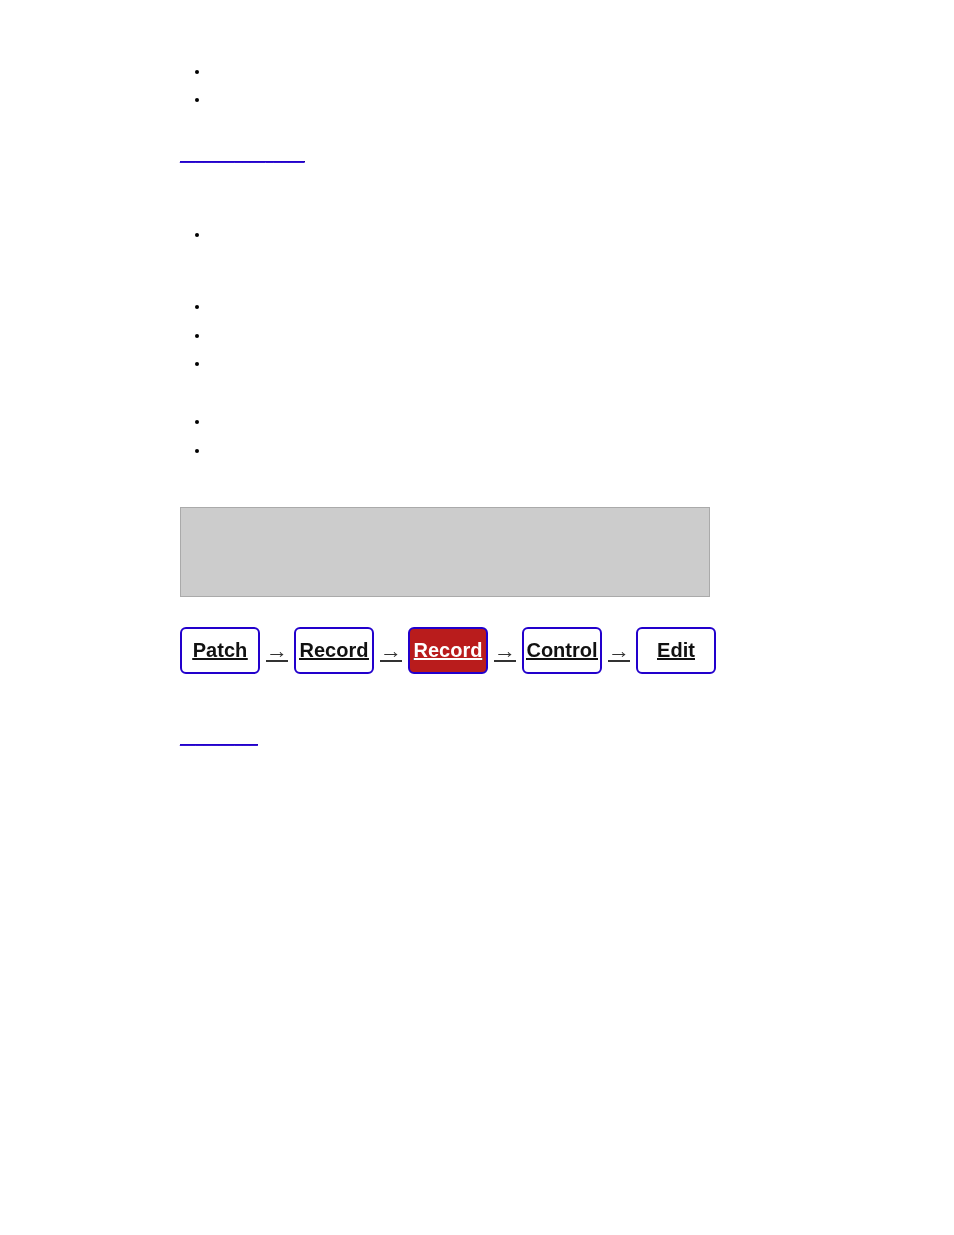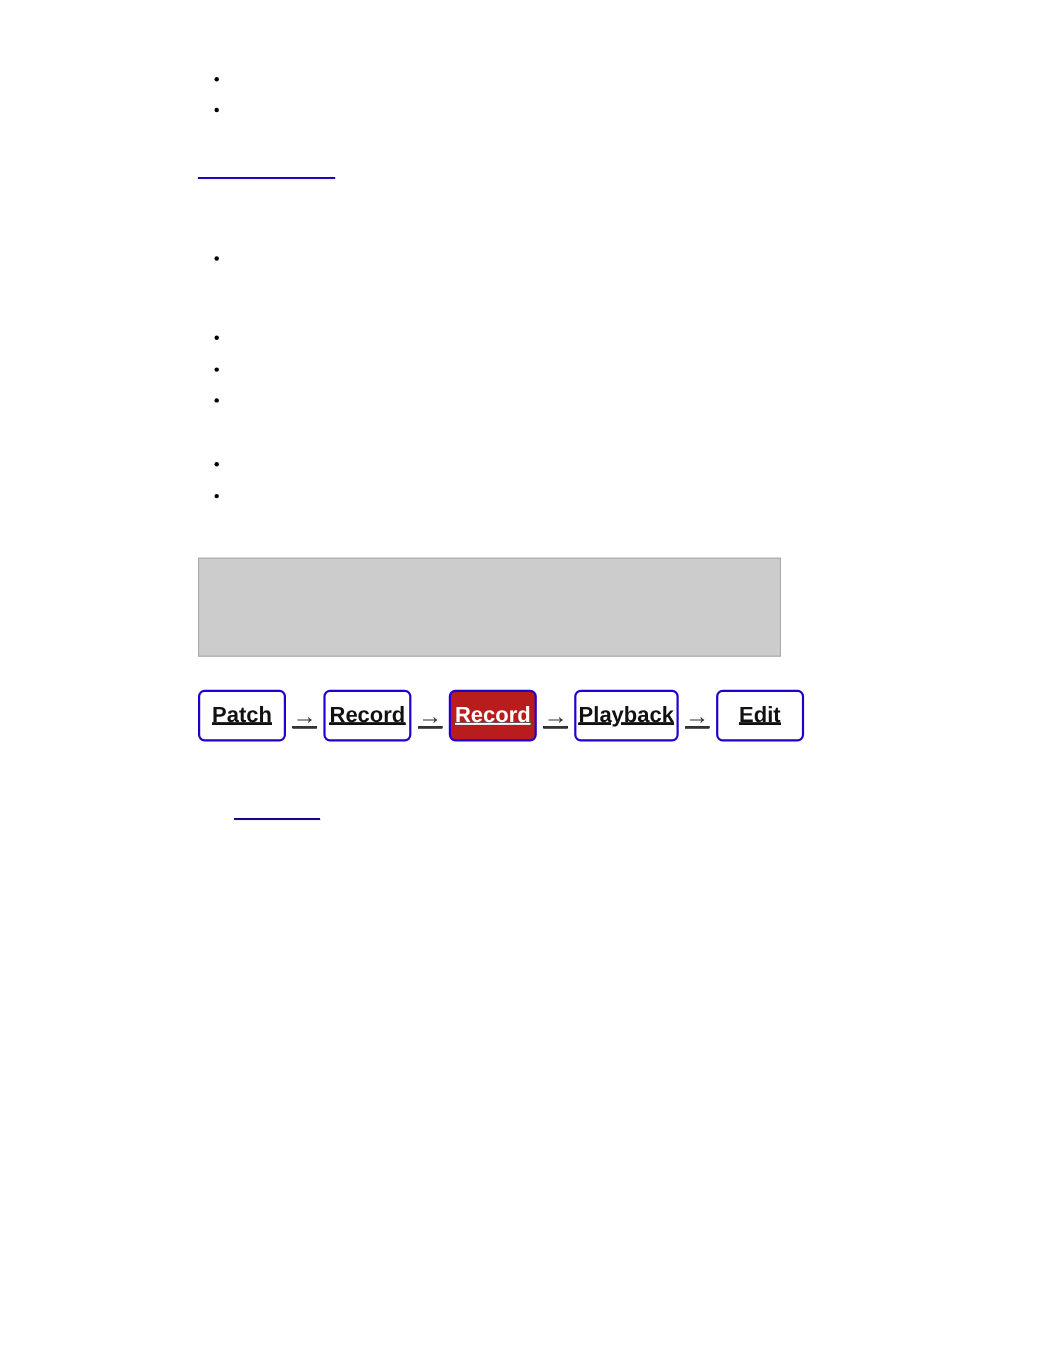--- a/index.html
+++ b/index.html
@@ -83,21 +83,20 @@
 
     .arrow {
       font-size: 22px;
       color: #333333;
       margin: 0 6px;
       font-weight: bold;
     }
 
     .bottom-link {
       margin-top: 10px;
-      margin-left: 33px;
     }
   </style>
 </head>
 <body>
 
 <div class="page-container">
 
   <ul class="bullet-list">
     <li></li>
     <li></li>
@@ -140,21 +139,21 @@
 
     <button class="workflow-btn">Patch</button>
     <span class="arrow">→</span>
 
     <button class="workflow-btn">Record</button>
     <span class="arrow">→</span>
 
     <button class="workflow-btn active">Record</button>
     <span class="arrow">→</span>
 
-    <button class="workflow-btn">Playback</button>
+    <button class="workflow-btn">Control</button>
     <span class="arrow">→</span>
 
     <button class="workflow-btn">Edit</button>
 
   </div>
 
   <div class="section-gap-sm"></div>
 
   <div class="bottom-link">
     <a class="link">__________</a>

